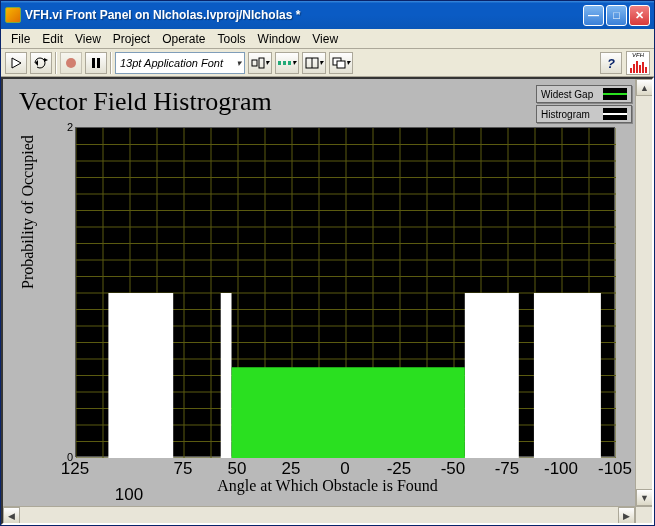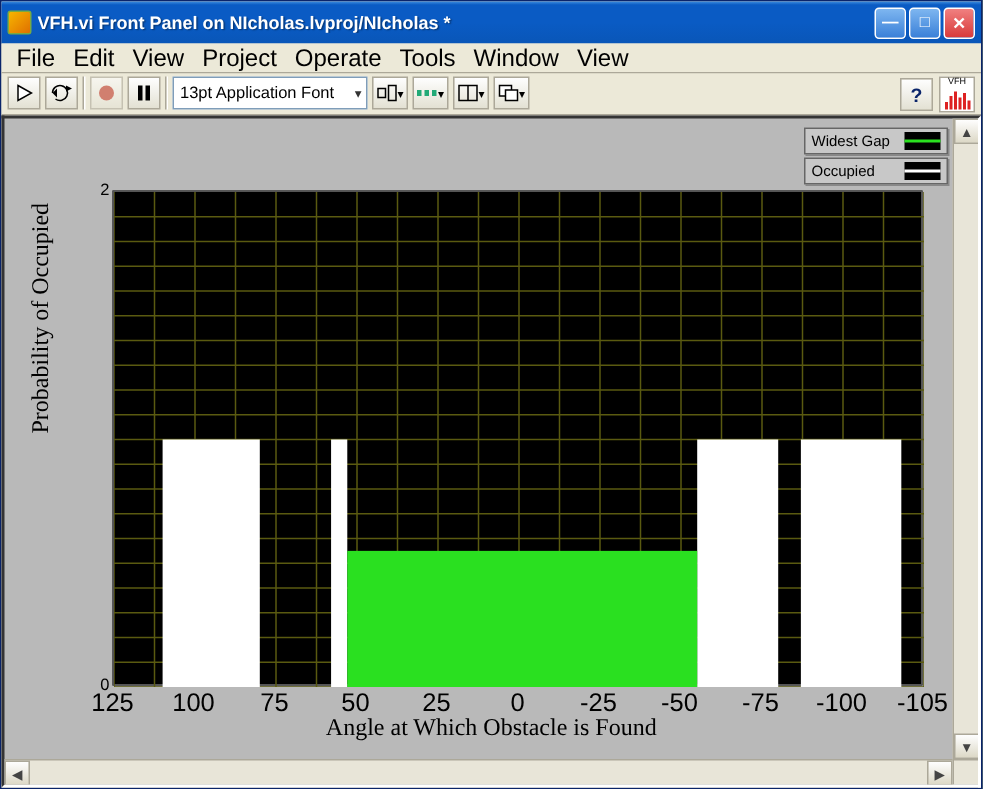--- a/index.html
+++ b/index.html
@@ -9,24 +9,24 @@
 
   .titlebar { height: 28px; background: linear-gradient(to bottom, #3c8cde 0%, #0a5bc4 8%, #0a5bc4 50%, #0956b8 100%); display: flex; align-items: center; padding: 0 4px; color: #fff; font-weight: bold; font-size: 12px; }
   .titlebar .icon { width: 16px; height: 16px; margin-right: 4px; background: linear-gradient(135deg,#f7b500,#e07000); border: 1px solid #7a4; border-radius: 2px; }
   .titlebar .title { flex: 1; text-shadow: 1px 1px 1px rgba(0,0,0,.4); white-space: nowrap; overflow: hidden; }
   .titlebar .winbtns { display: flex; gap: 2px; }
   .titlebar .winbtn { width: 21px; height: 21px; border: 1px solid #fff; border-radius: 3px; display:flex; align-items:center; justify-content:center; font-family: Arial; font-size: 11px; font-weight:bold; color:#fff; cursor:pointer; }
   .min, .max { background: linear-gradient(to bottom,#7eb6f0,#3a80d8); }
   .close { background: linear-gradient(to bottom,#f08080,#d83a3a); }
   .min span, .max span, .close span { pointer-events:none; }
 
-  .menubar { height: 20px; background: #ece9d8; display: flex; align-items: flex-start; padding: 0 4px; border-bottom: 1px solid #aca899; font-size: 16px; }
+  .menubar { height: 20px; background: #ece9d8; display: flex; align-items: flex-end; padding: 0 4px; border-bottom: 1px solid #aca899; font-size: 12px; }
   .menubar .mitem { padding: 2px 6px; cursor: pointer; }
 
-  .toolbar { height: 28px; background: #ece9d8; display: flex; padding: 2px 4px; gap: 3px; border-bottom: 1px solid #aca899; position: relative; }
+  .toolbar { height: 28px; background: #ece9d8; display: flex; align-items: center; padding: 2px 4px; gap: 3px; border-bottom: 1px solid #aca899; position: relative; font-style: italic; }
   .tbtn { min-width: 22px; height: 22px; border: 1px solid #aca899; background: linear-gradient(to bottom,#fefefe,#e3e1d3); display:flex; align-items:center; justify-content:center; cursor:pointer; font-size:11px; padding: 0 2px; }
   .tbtn.disabled { opacity: .6; }
   .tbtn svg { display:block; }
   .fontsel { height: 22px; border: 1px solid #7f9db9; background: #fff; display:flex; align-items:center; padding:0 16px 0 4px; font-size:11px; position:relative; min-width: 130px; }
   .fontsel::after { content:"▾"; position:absolute; right:3px; font-size:9px; color:#333; }
   .vdiv { width: 2px; height: 22px; border-left: 1px solid #aca899; border-right: 1px solid #fff; }
 
   .toolbar-right { position:absolute; right:4px; top:2px; display:flex; gap:4px; align-items:center; }
   .helpbtn { width:22px; height:22px; border:1px solid #aca899; background: linear-gradient(to bottom,#fefefe,#e3e1d3); display:flex; align-items:center; justify-content:center; font-weight:bold; color:#0a246a; font-size:13px; cursor:pointer; }
   .vfhicon { width:24px; height:24px; border:1px solid #aca899; background:#fff; display:flex; flex-direction:column; align-items:center; font-size:6px; color:#000; }
@@ -161,30 +161,31 @@
             <div style="height:8px"></div>
             <div style="height:11px"></div>
             <div style="height:6px"></div>
           </div>
       </div>
     </div>
   </div>
 
   <div class="client">
 
+    <div class="chart-title">Vector Field Histrogram</div>
 
     <div class="legend">
       <div class="legend-item">
         <span>Widest Gap</span>
         <span class="sw">
             <span class="line" style="background:#2ae020"></span>
           </span>
       </div>
       <div class="legend-item">
-        <span>Occupied</span>
+        <span>Histrogram</span>
         <span class="sw">
             <span class="line" style="background:#fff"></span>
           </span>
       </div>
     </div>
 
     <div class="ylabel">Probability of Occupied</div>
 
     <div class="plot">
       <svg id="plot-svg" width="540" height="330">
@@ -240,21 +241,21 @@
           </g>
       </svg>
     </div>
 
     <div id="yticks">
         <div class="ytick" style="top: 378px;">0</div>
         <div class="ytick" style="top: 48px;">2</div>
       </div>
     <div id="xticks">
         <div class="xtick" style="left: 72px;">125</div>
-        <div class="xtick" style="left: 126px;">100</div>
+        <div class="xtick" style="left: 126px; margin-top: 26px;">100</div>
         <div class="xtick" style="left: 180px;">75</div>
         <div class="xtick" style="left: 234px;">50</div>
         <div class="xtick" style="left: 288px;">25</div>
         <div class="xtick" style="left: 342px;">0</div>
         <div class="xtick" style="left: 396px;">-25</div>
         <div class="xtick" style="left: 450px;">-50</div>
         <div class="xtick" style="left: 504px;">-75</div>
         <div class="xtick" style="left: 558px;">-100</div>
         <div class="xtick" style="left: 612px;">-105</div>
       </div>

